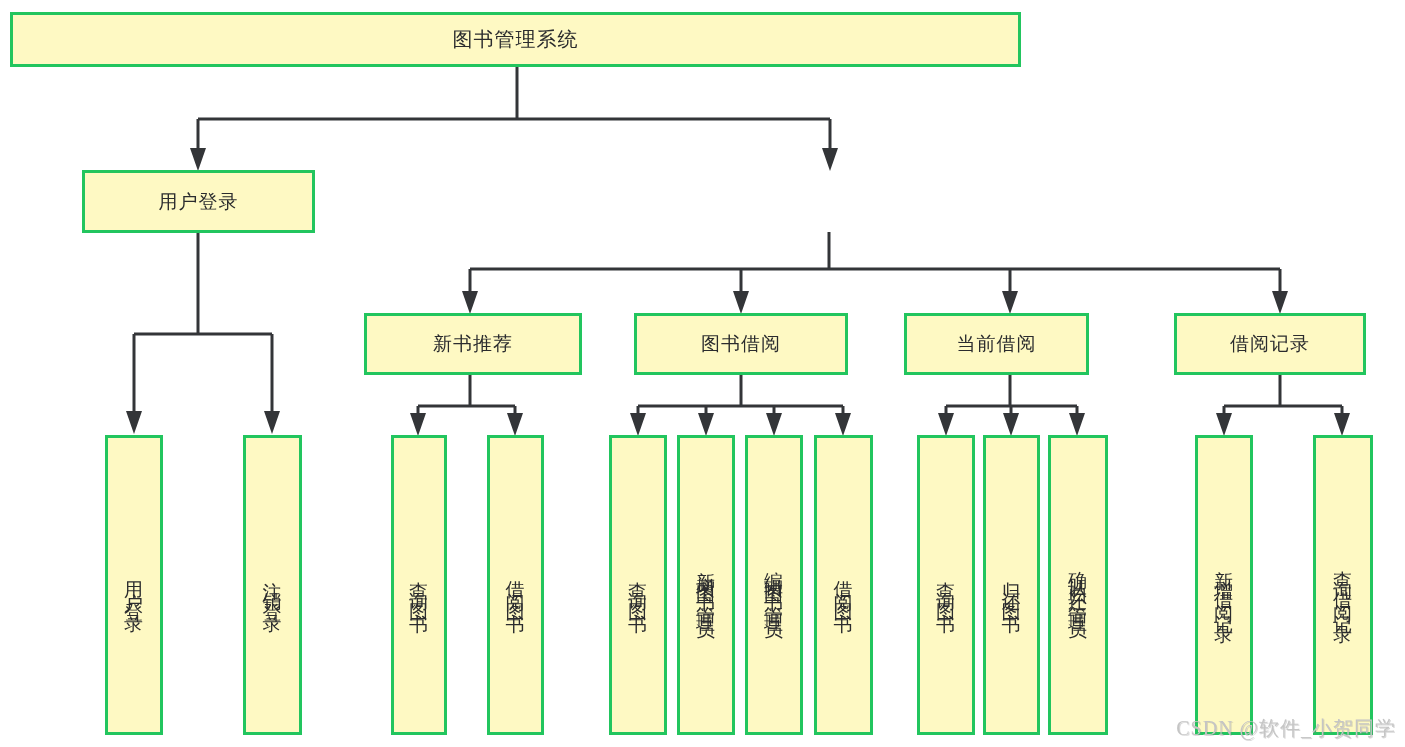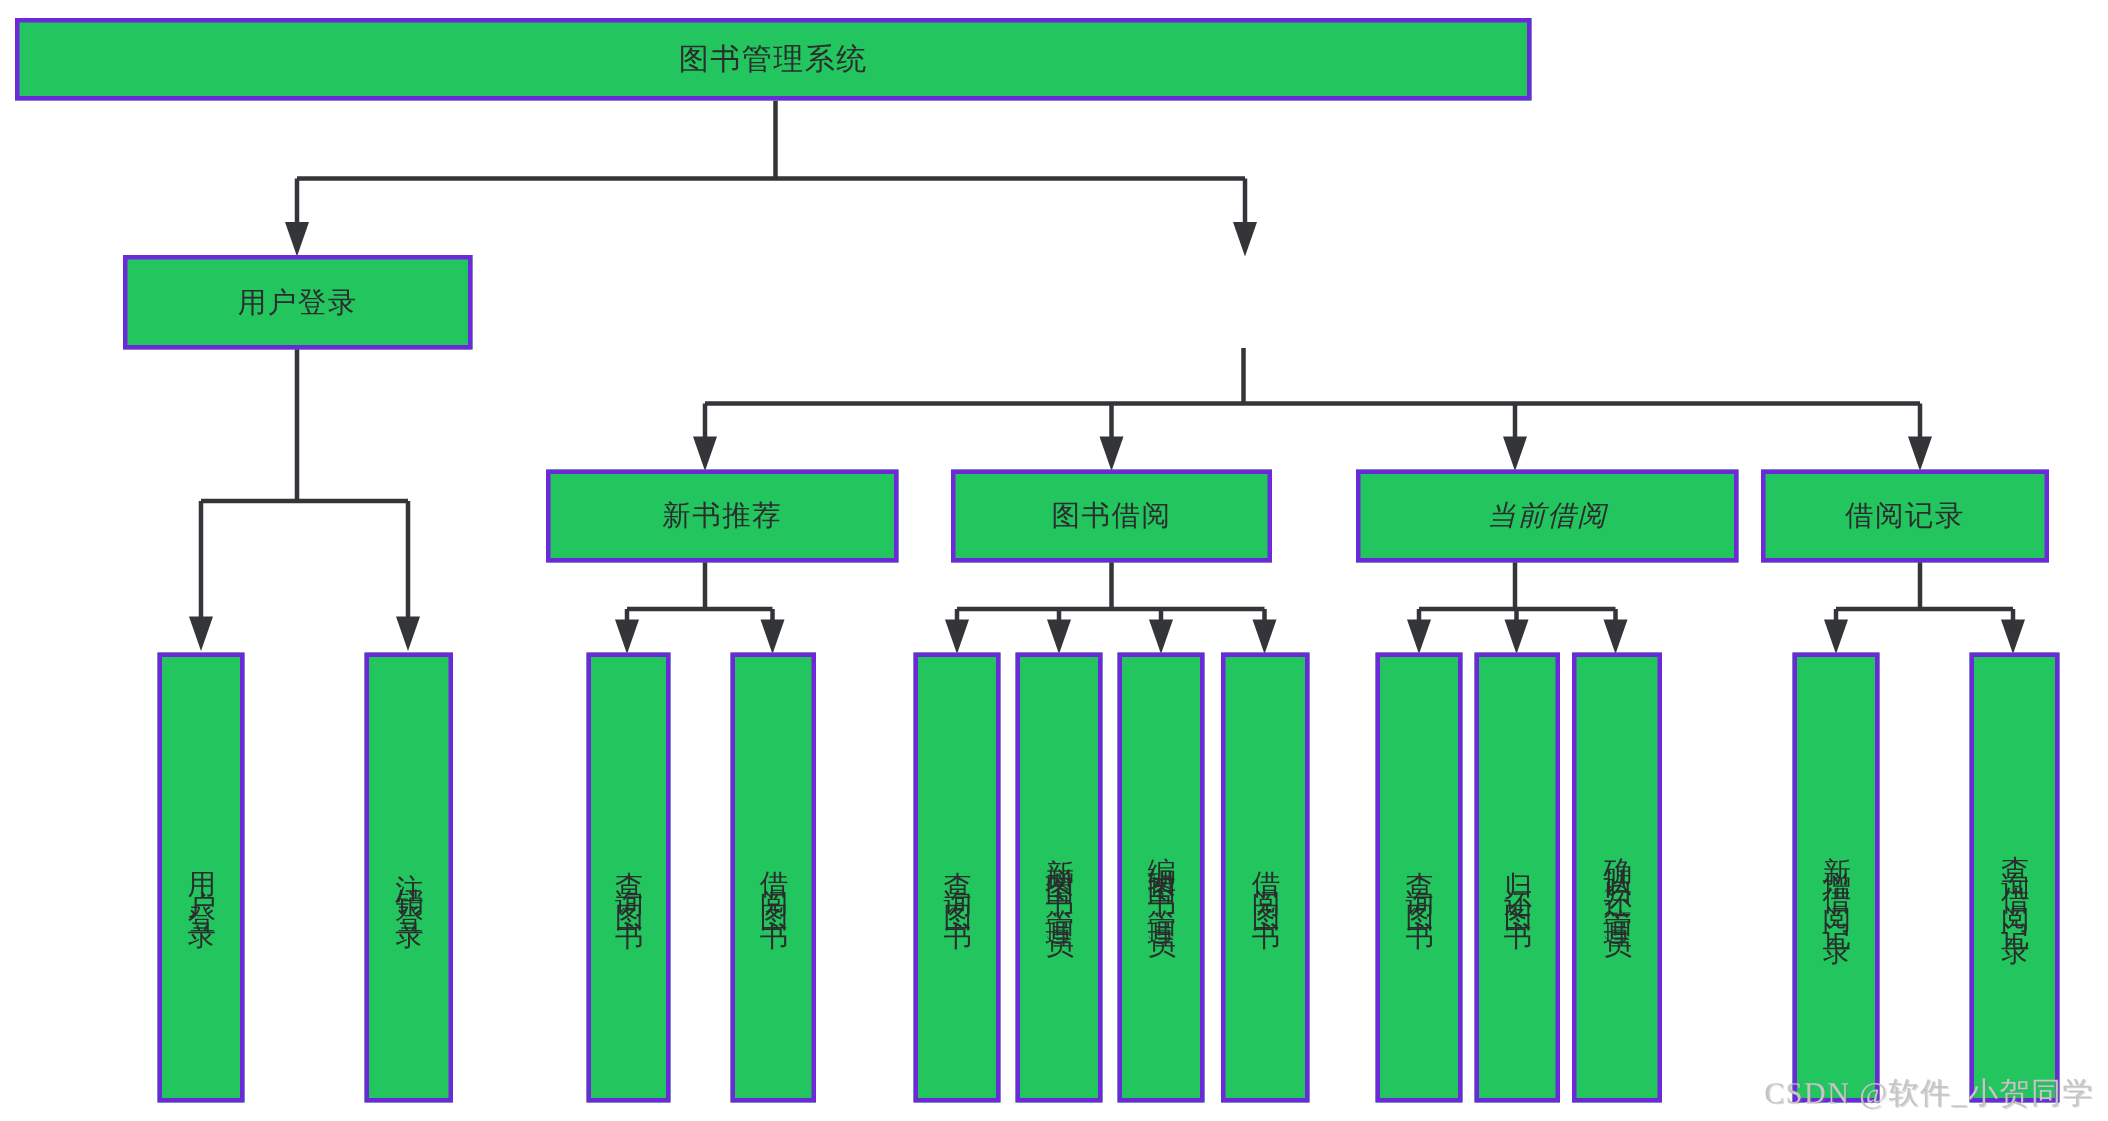--- a/index.html
+++ b/index.html
@@ -19,22 +19,22 @@
     position: absolute;
     left: 0;
     top: 0;
     width: 1405px;
     height: 747px;
     pointer-events: none;
   }
   .node {
     position: absolute;
     box-sizing: border-box;
-    background: #22c55e;
-    border: 3px solid #6d28d9;
+    background: #fef9c3;
+    border: 3px solid #22c55e;
     color: #2b2c2e;
     display: flex;
     align-items: center;
     justify-content: center;
     text-align: center;
   }
   .h-node {
     font-size: 19px;
     letter-spacing: 1px;
   }
@@ -139,23 +139,23 @@
 
       <polygon points="1216,413 1232,413 1224,436"></polygon>
       <polygon points="1334,413 1350,413 1342,436"></polygon>
     </g>
   </svg>
 
   <div class="node h-node root-node" style="left:10px; top:12px; width:1011px; height:55px;">图书管理系统</div>
 
   <div class="node h-node" style="left:82px; top:170px; width:233px; height:63px;">用户登录</div>
 
-  <div class="node h-node" style="left:364px; top:313px; width:235px; height:62px;">新书推荐</div>
+  <div class="node h-node" style="left:364px; top:313px; width:218px; height:62px;">新书推荐</div>
   <div class="node h-node" style="left:634px; top:313px; width:214px; height:62px;text-align:center;">图书借阅</div>
-  <div class="node h-node" style="left:904px; top:313px; width:255px; height:62px;font-style:italic;">当前借阅</div>
+  <div class="node h-node" style="left:904px; top:313px; width:185px; height:62px;">当前借阅</div>
   <div class="node h-node" style="left:1174px; top:313px; width:192px; height:62px;">借阅记录</div>
 
   <div class="node v-node" style="left:105px; top:435px; width:58px; height:300px;">用户登录</div>
   <div class="node v-node" style="left:243px; top:435px; width:59px; height:300px;">注销登录</div>
 
   <div class="node v-node" style="left:391px; top:435px; width:56px; height:300px;">查询图书</div>
   <div class="node v-node" style="left:487px; top:435px; width:57px; height:300px;">借阅图书</div>
 
   <div class="node v-node" style="left:609px; top:435px; width:58px; height:300px;">查询图书</div>
   <div class="node v-node long" style="left:677px; top:435px; width:58px; height:300px;">新增图书（管理员）</div>

